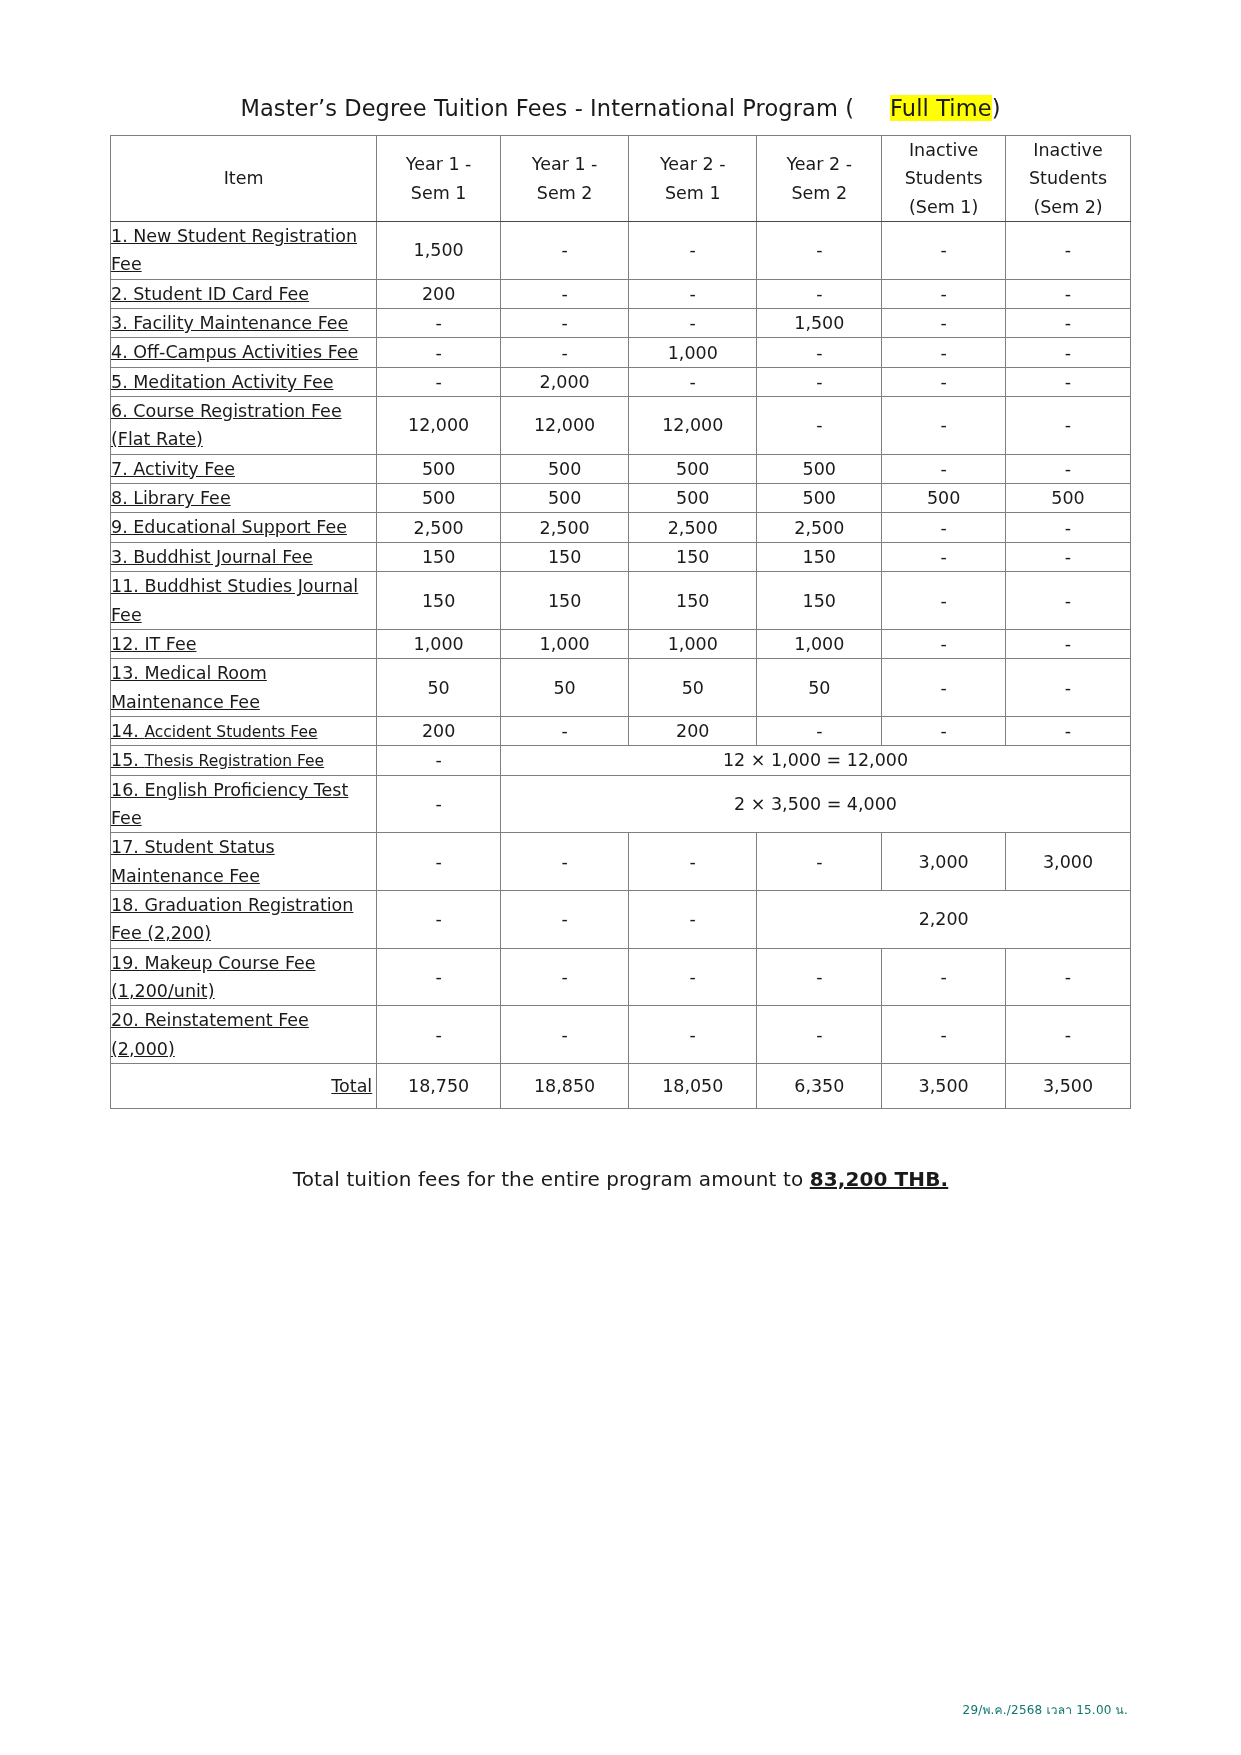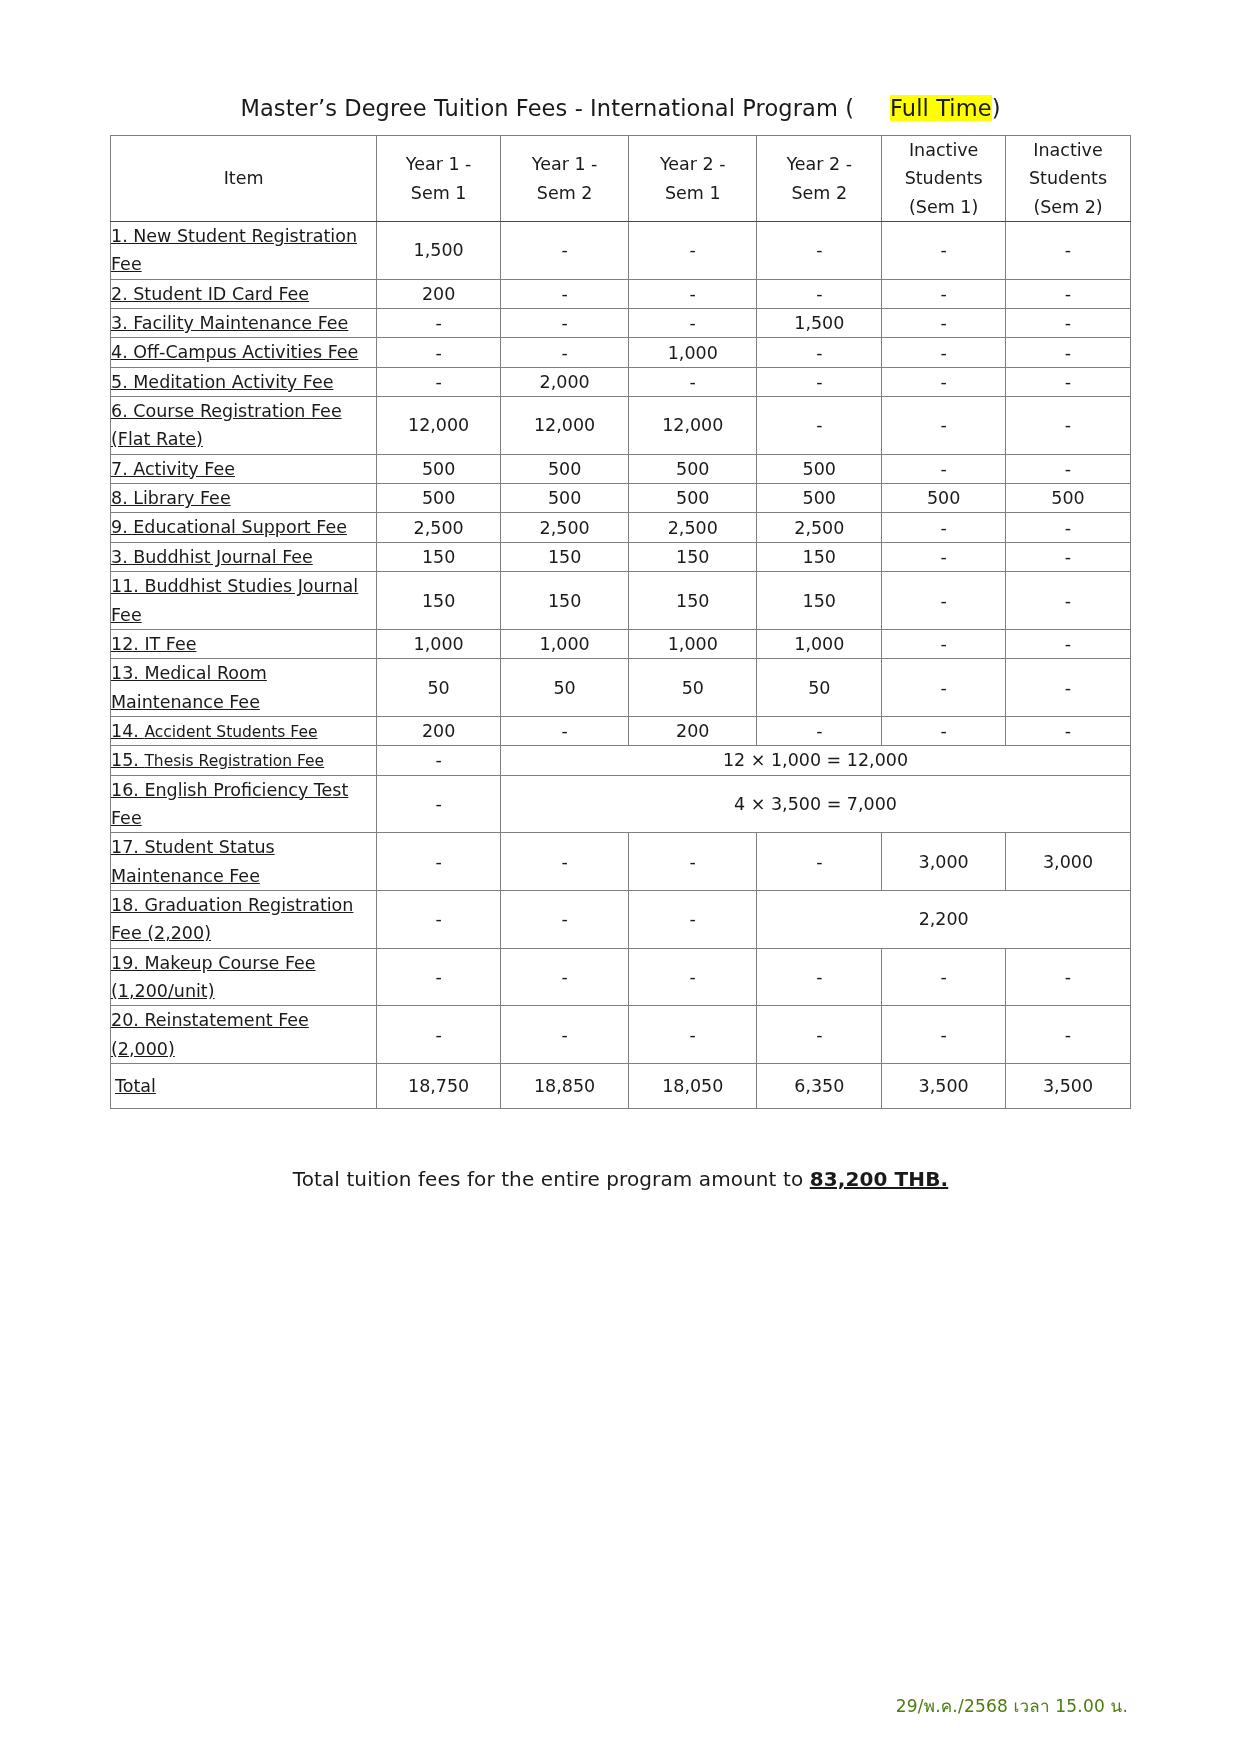--- a/index.html
+++ b/index.html
@@ -74,42 +74,42 @@
     padding: 7px 4px;
   }
   .small-item {
     font-size: 15.5px;
   }
   .total-row td {
     text-align: center;
     padding: 8px 4px;
   }
   .total-row .item-cell {
-    text-align: left;
+    text-align: right;
     padding: 8px 4px;
   }
   .total-row td {
     border-top: 1.6px solid #4a4a4a;
   }
   .footnote {
     text-align: center;
     font-size: 20px;
     margin-top: 58px;
     letter-spacing: 0.1px;
   }
   .footnote .amt {
     font-weight: bold;
     text-decoration: underline;
   }
   .page-stamp {
     position: absolute;
     right: 113px;
     bottom: 36px;
-    font-size: 17px;
-    color: #4d7c0f;
+    font-size: 12px;
+    color: #0f766e;
     white-space: nowrap;
     letter-spacing: 0.2px;
     margin-left: 42px;
   }
   
   col.c-item  { width: 243px; }
   col.c-y1s1  { width: 113px; }
   col.c-y1s2  { width: 117px; }
   col.c-y2s1  { width: 117px; }
   col.c-y2s2  { width: 114px; }
@@ -296,21 +296,21 @@
           <td class="num-cell">-</td>
         </tr>
         <tr>
           <td class="item-cell"><span>15. </span><span class="small-item">Thesis Registration Fee</span></td>
           <td class="num-cell">-</td>
           <td class="num-cell" colspan="5">12 × 1,000 = 12,000</td>
         </tr>
         <tr>
           <td class="item-cell">16. English Proficiency Test Fee</td>
           <td class="num-cell">-</td>
-          <td class="num-cell" colspan="5">4 × 3,500 = 7,000</td>
+          <td class="num-cell" colspan="5">2 × 3,500 = 4,000</td>
         </tr>
         <tr>
           <td class="item-cell">17. Student Status Maintenance Fee</td>
           <td class="num-cell">-</td>
           <td class="num-cell">-</td>
           <td class="num-cell">-</td>
           <td class="num-cell">-</td>
           <td class="num-cell">3,000</td>
           <td class="num-cell">3,000</td>
         </tr>

